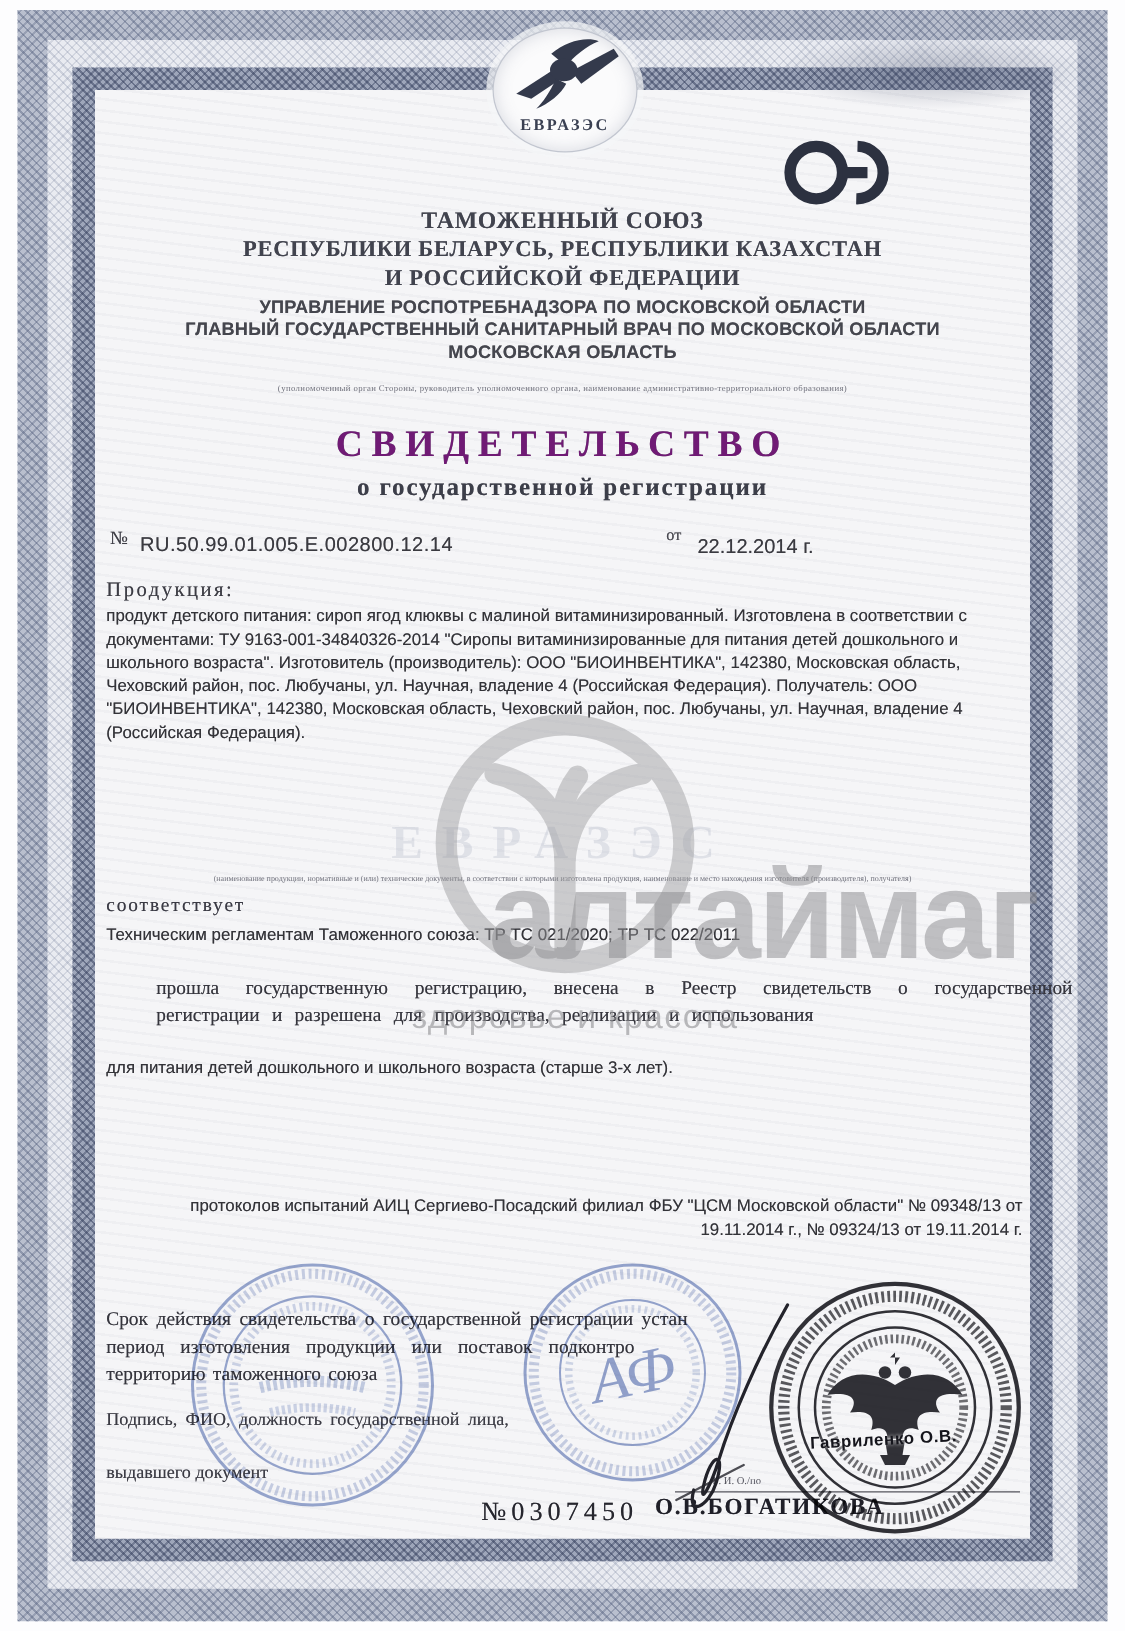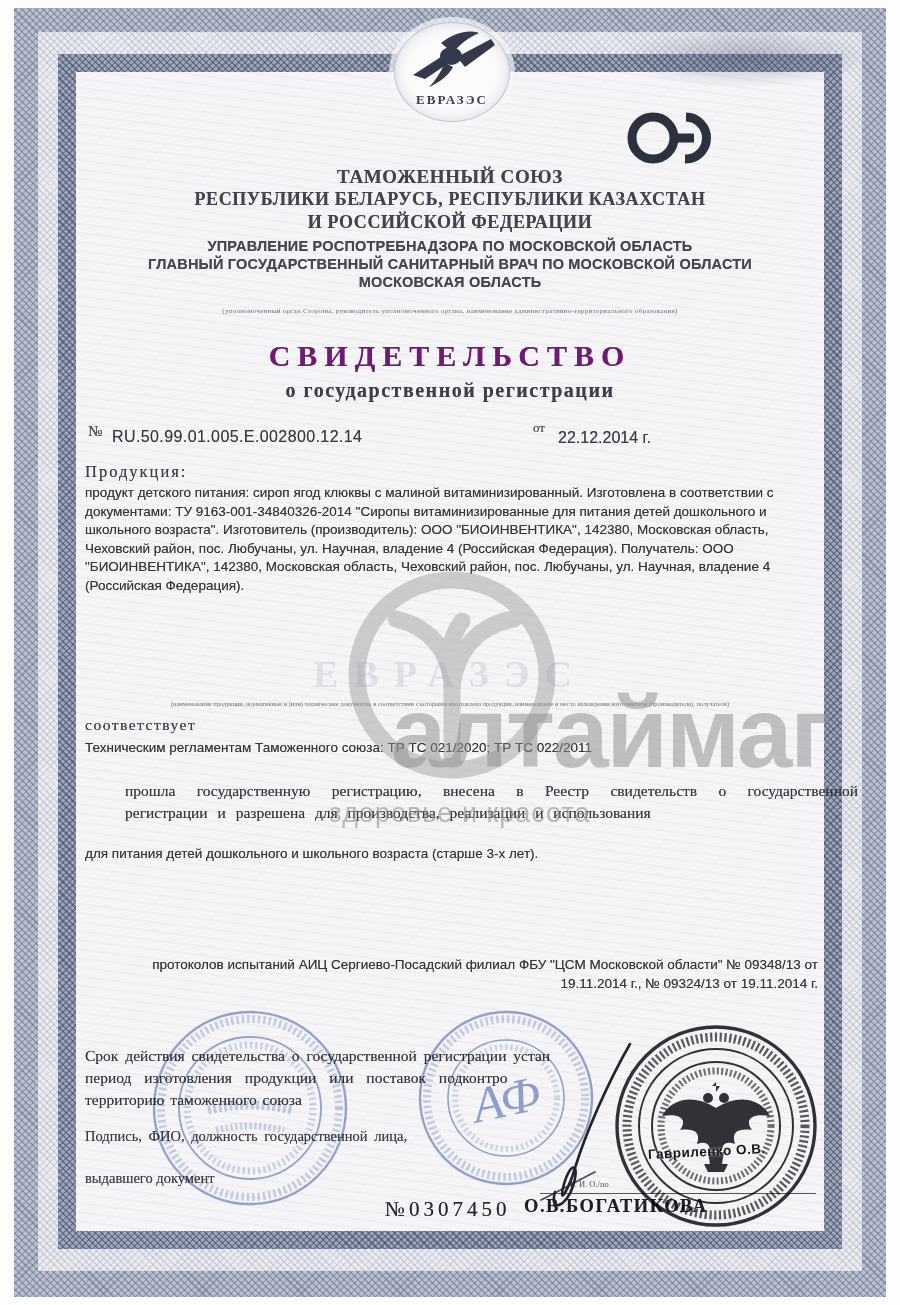--- a/index.html
+++ b/index.html
@@ -121,21 +121,21 @@
     <g fill="none" stroke="#2c3140" stroke-width="9">
       <circle cx="27" cy="38" r="21"></circle>
       <path d="M60 17 A21 21 0 1 1 59 59"></path>
       <path d="M48 38 L68 38"></path>
     </g>
   </svg>
 
   <div class="abs ctr scan hdr-serif" style="top:166px; font-size:19px;">ТАМОЖЕННЫЙ СОЮЗ</div>
   <div class="abs ctr scan hdr-serif" style="top:189px; font-size:18px;">РЕСПУБЛИКИ БЕЛАРУСЬ, РЕСПУБЛИКИ КАЗАХСТАН</div>
   <div class="abs ctr scan hdr-serif" style="top:212px; font-size:18px;">И РОССИЙСКОЙ ФЕДЕРАЦИИ</div>
-  <div class="abs ctr scan sans hdr-sans" style="top:238px;">УПРАВЛЕНИЕ РОСПОТРЕБНАДЗОРА ПО МОСКОВСКОЙ ОБЛАСТЬ</div>
+  <div class="abs ctr scan sans hdr-sans" style="top:238px;">УПРАВЛЕНИЕ РОСПОТРЕБНАДЗОРА ПО МОСКОВСКОЙ ОБЛАСТИ</div>
   <div class="abs ctr scan sans hdr-sans" style="top:274px;">МОСКОВСКАЯ ОБЛАСТЬ</div>
   <div class="abs ctr scan sans hdr-sans" style="top:256px;">ГЛАВНЫЙ ГОСУДАРСТВЕННЫЙ САНИТАРНЫЙ ВРАЧ ПО МОСКОВСКОЙ ОБЛАСТИ</div>
   <div class="abs ctr caption" style="left:95px; top:307px; width:710px; font-size:7px; letter-spacing:.3px;">(уполномоченный орган Стороны, руководитель уполномоченного органа, наименование административно-территориального образования)</div>
 
   <div class="abs ctr scan serif" id="title-main">СВИДЕТЕЛЬСТВО</div>
   <div class="abs ctr scan serif" id="title-sub">о государственной регистрации</div>
 
   <div class="abs serif scan" style="left:88px; top:423px; font-size:15px; color:#3e3e46;">№</div>
   <div class="abs sans scan" style="left:112px; top:428px; font-size:16px; color:#3a3a40; letter-spacing:.4px;">RU.50.99.01.005.E.002800.12.14</div>
   <div class="abs serif scan" style="left:533px; top:420px; font-size:13px; color:#4a4a52;">от</div>

